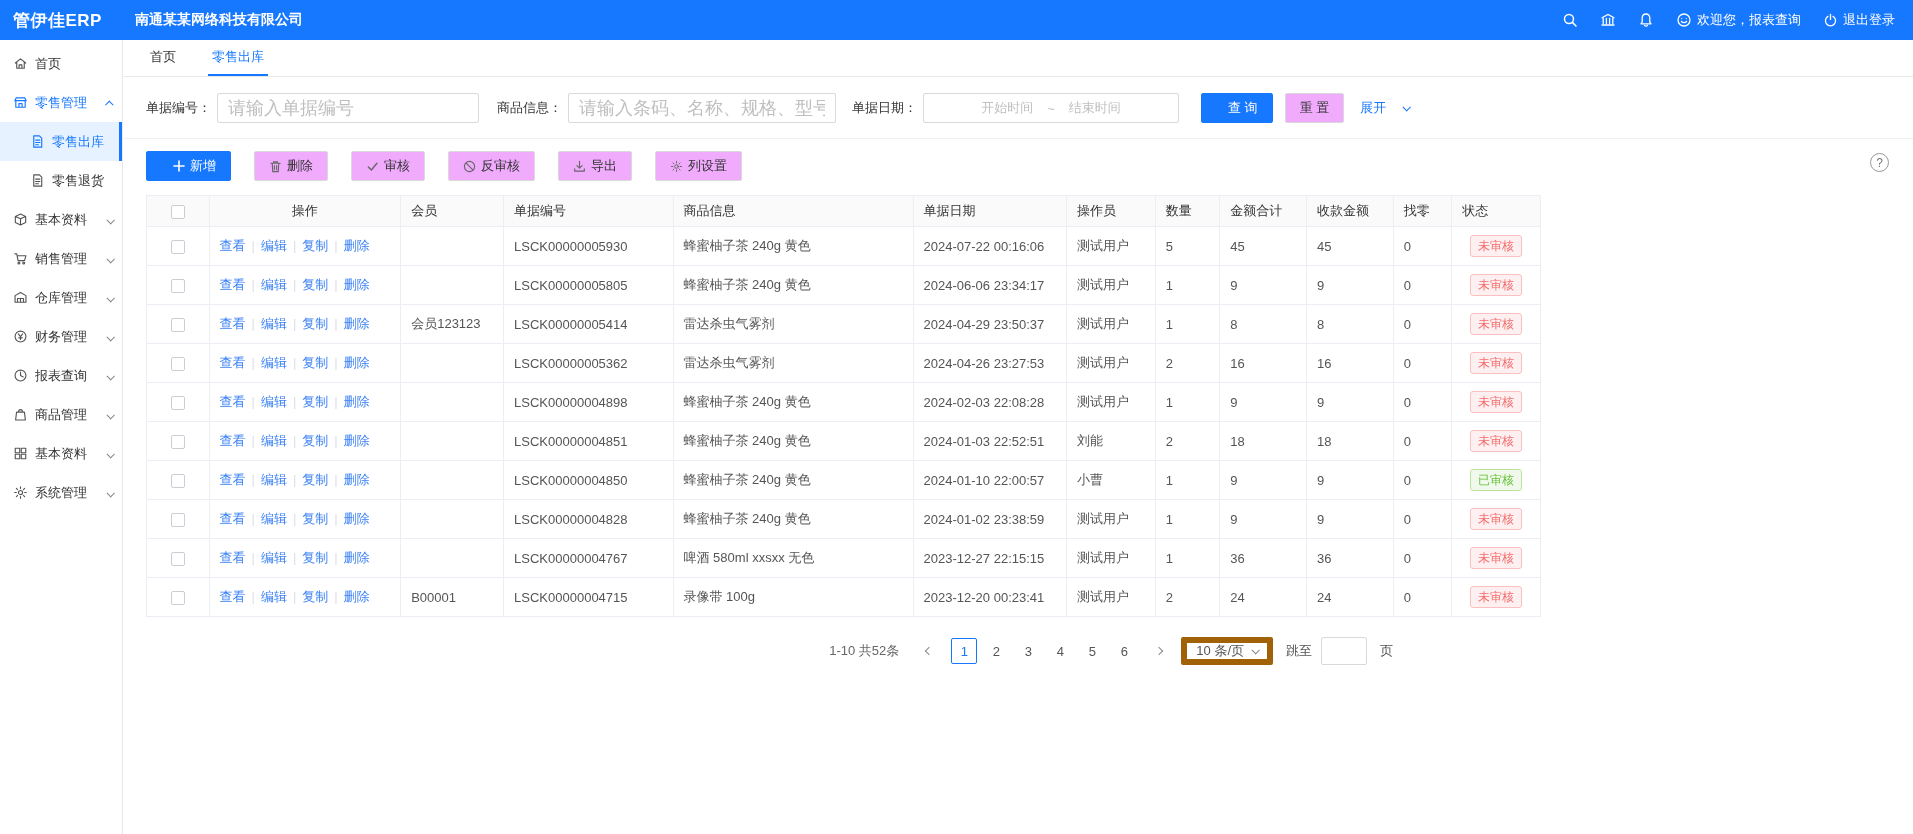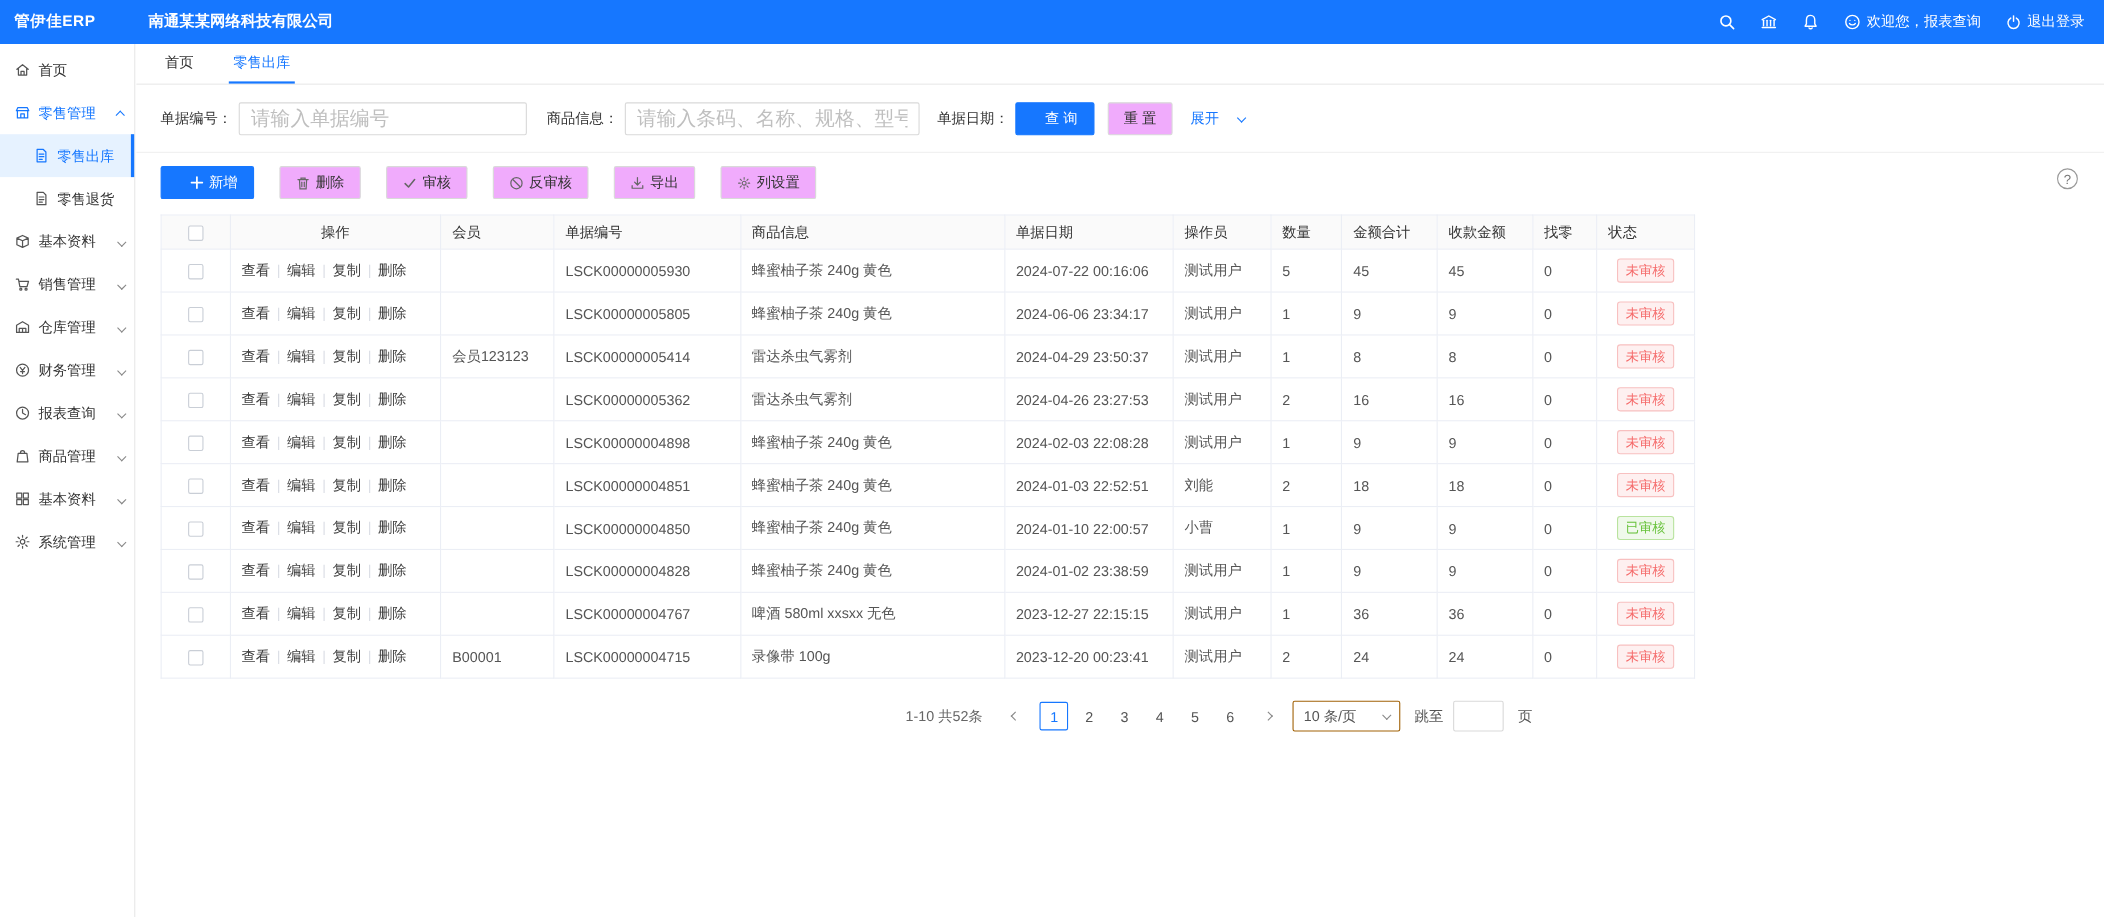--- a/index.html
+++ b/index.html
@@ -2,21 +2,21 @@
 <html><head>
 <meta charset="utf-8">
 <style>
   * { margin:0; padding:0; box-sizing:border-box; }
   html,body { width:1913px; height:834px; overflow:hidden; }
   body { font-family:"Liberation Sans","DejaVu Sans",sans-serif; font-size:13px; color:#333; background:#fff; }
   a { text-decoration:none; }
 
   
   .header { height:40px; background:#1677ff; display:flex; align-items:center; color:#fff; }
-  .logo { width:123px; flex:0 0 123px; font-size:14px; font-weight:bold; padding-left:13px; letter-spacing:.5px; white-space:nowrap; }
+  .logo { width:123px; flex:0 0 123px; font-size:17px; font-weight:bold; padding-left:13px; letter-spacing:.5px; white-space:nowrap; }
   .company { font-size:14px; font-weight:bold; margin-left:12px; }
   .header-right { margin-left:auto; display:flex; align-items:center; gap:22px; padding-right:18px; font-size:13px; }
   .hicon { display:inline-flex; align-items:center; gap:5px; cursor:pointer; }
   .hicon svg { display:block; }
 
   
   .sidebar { position:absolute; top:40px; left:0; width:123px; bottom:0; background:#fff; border-right:1px solid #e8e8e8; padding-top:4px; }
   .side-item { height:39px; display:flex; align-items:center; padding-left:13px; gap:7px; color:#333; cursor:pointer; white-space:nowrap; }
   .side-item .side-icon { width:15px; height:15px; display:inline-flex; color:#555; }
   .side-item .side-icon svg { width:15px; height:15px; fill:none; stroke:currentColor; stroke-width:1.2; stroke-linecap:round; stroke-linejoin:round; }
@@ -61,33 +61,33 @@
 
   
   .table-wrap { margin:2px 22px 0 22px; }
   table { border-collapse:collapse; table-layout:fixed; width:1395px; }
   th, td { border:1px solid #ebeef5; font-size:13px; padding:0 10px; height:39px; overflow:hidden; white-space:nowrap; text-overflow:ellipsis; text-align:left; font-weight:normal; }
   thead th { background:#fafafa; color:#333; height:31px; }
   th.center, td.center { text-align:center; }
   tbody td { color:#555; }
   .checkbox { width:14px; height:14px; border:1px solid #c9ced6; border-radius:2px; background:#fff; display:inline-block; vertical-align:middle; cursor:pointer; }
   .col-check { text-align:center; }
-  .action-link { color:#404040; cursor:pointer; }
+  .action-link { color:#3b82f6; cursor:pointer; }
   .sep { color:#dcdfe6; margin:0 6px; }
   .badge { display:inline-block; font-size:12px; line-height:18px; padding:1px 7px; border-radius:3px; border:1px solid transparent; }
   .badge-red { color:#f56c6c; background:#fef0f0; border-color:#f8c0c0;font-family:Liberation Serif, serif; }
   .badge-green { color:#67c23a; background:#f0f9eb; border-color:#b9e39e; }
 
   
   .pager { display:flex; align-items:center; justify-content:flex-end; gap:9px; margin:20px 498px 0 0; color:#666; font-size:13px; }
   .pager .total { margin-right:8px; color:#666; }
   .page-btn { min-width:26px; height:26px; display:inline-flex; align-items:center; justify-content:center; border-radius:2px; cursor:pointer; color:#555; border:1px solid transparent; padding:0 4px; }
   .page-btn.current { border-color:#1677ff; color:#1677ff; background:#fff; }
   .page-nav { width:26px; height:26px; display:inline-flex; align-items:center; justify-content:center; cursor:pointer; }
-  .size-select { height:28px; border:1px solid #a16207; border-radius:2px; display:inline-flex; align-items:center; gap:24px; padding:0 9px; color:#555; cursor:pointer; background:#fff; }
+  .size-select { height:28px; border:6px solid #a16207; border-radius:2px; display:inline-flex; align-items:center; gap:8px; padding:0 9px; color:#555; cursor:pointer; background:#fff; }
   .jump-label { margin-left:4px; color:#555; }
   .jump-input { width:46px; height:28px; border:1px solid #d9d9d9; border-radius:2px; outline:none; padding:0 6px; font-family:inherit; }
 </style>
 </head>
 <body>
 
 <div class="header">
   <div class="logo">管伊佳ERP</div>
   <div class="company">南通某某网络科技有限公司</div>
   <div class="header-right">
@@ -258,20 +258,25 @@
     <div class="tab">首页</div>
     <div class="tab active">零售出库</div>
   </div>
 
   <div class="filterbar">
     <span class="f-label">单据编号：</span>
     <input class="f-input inp-billno" placeholder="请输入单据编号" style="">
     <span class="f-label">商品信息：</span>
     <input class="f-input inp-product" placeholder="请输入条码、名称、规格、型号、颜色、扩展..." style="">
     <span class="f-label">单据日期：</span>
+    <div class="daterange">
+      <span>开始时间</span>
+      <span>~</span>
+      <span>结束时间</span>
+    </div>
     <button class="btn primary">查 询</button>
     <button class="btn">重 置</button>
     <span class="expand-link">
       <span>展开</span>
       <span class="chev down blue"></span>
     </span>
   </div>
 
   <div class="toolbar">
     <button class="btn primary tbtn">

